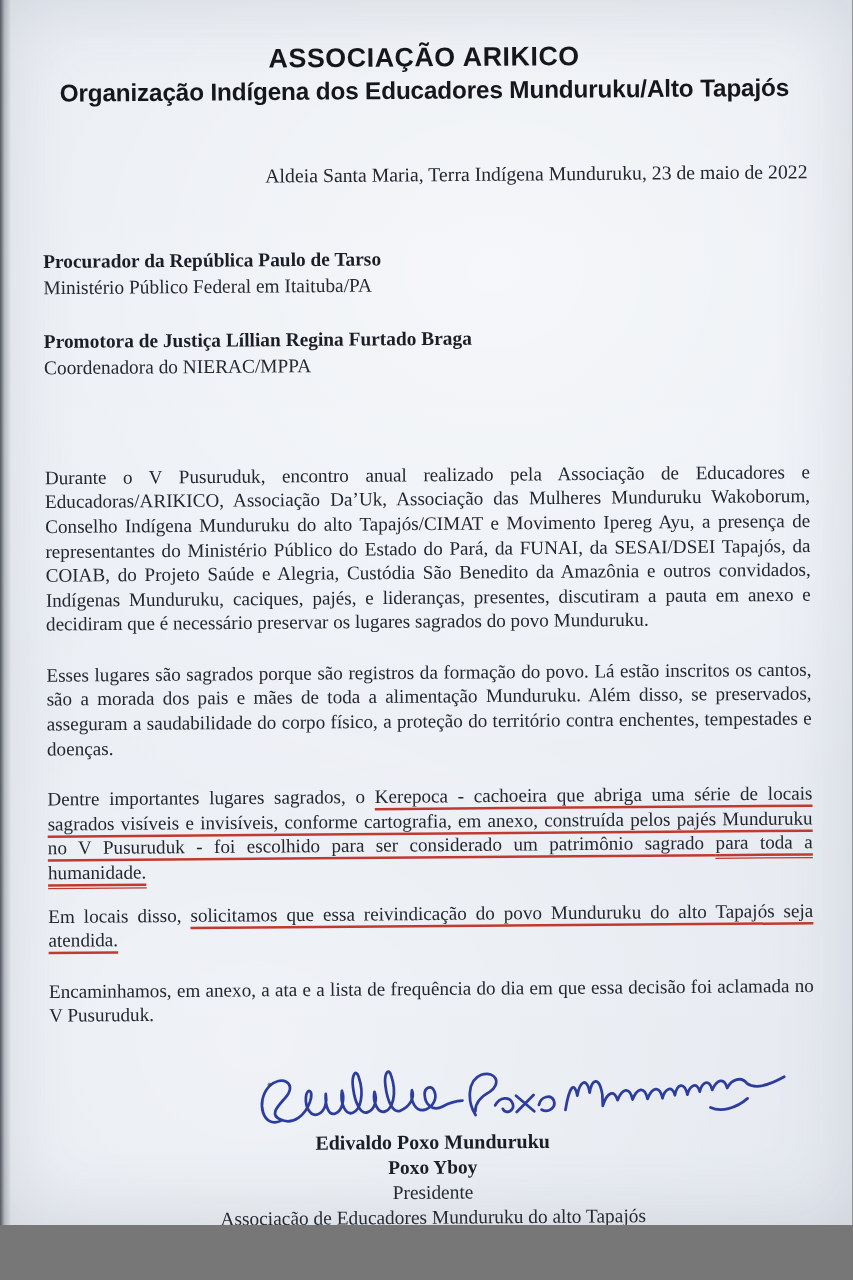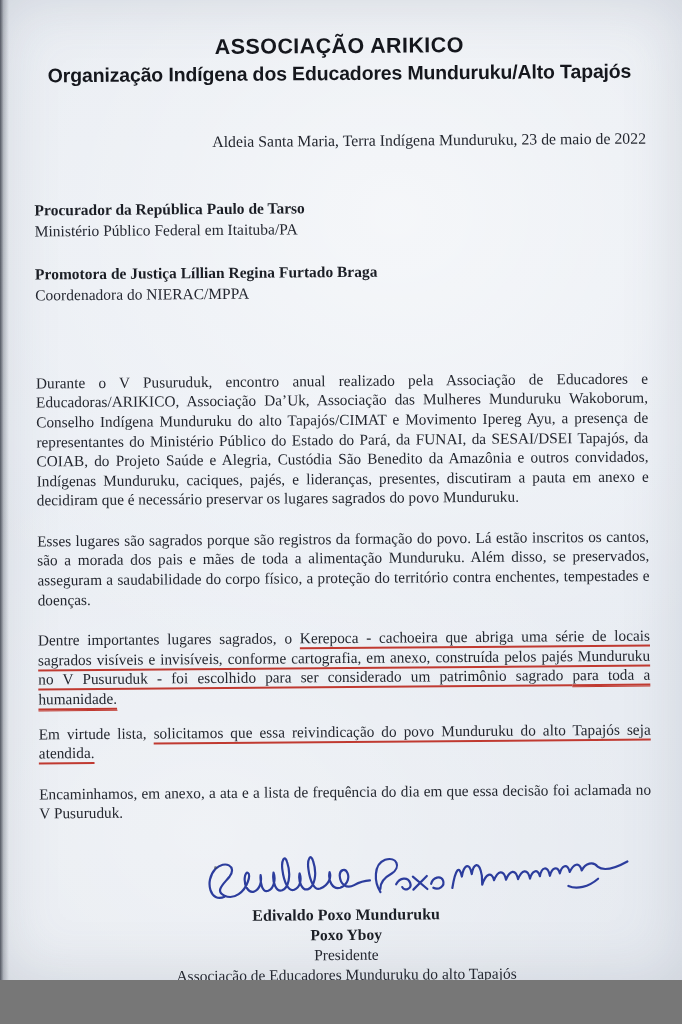--- a/index.html
+++ b/index.html
@@ -98,21 +98,21 @@
       <div class="recipient">
         <div class="r-name">Promotora de Justiça Líllian Regina Furtado Braga</div>
         <div class="r-role">Coordenadora do NIERAC/MPPA</div>
       </div>
     </div>
 
     <div class="letter-body">
       <p>Durante o V Pusuruduk, encontro anual realizado pela Associação de Educadores e Educadoras/ARIKICO, Associação Da’Uk, Associação das Mulheres Munduruku Wakoborum, Conselho Indígena Munduruku do alto Tapajós/CIMAT e Movimento Ipereg Ayu, a presença de representantes do Ministério Público do Estado do Pará, da FUNAI, da SESAI/DSEI Tapajós, da COIAB, do Projeto Saúde e Alegria, Custódia São Benedito da Amazônia e outros convidados, Indígenas Munduruku, caciques, pajés, e lideranças, presentes, discutiram a pauta em anexo e decidiram que é necessário preservar os lugares sagrados do povo Munduruku.</p>
       <p>Esses lugares são sagrados porque são registros da formação do povo. Lá estão inscritos os cantos, são a morada dos pais e mães de toda a alimentação Munduruku. Além disso, se preservados, asseguram a saudabilidade do corpo físico, a proteção do território contra enchentes, tempestades e doenças.</p>
       <p><span>Dentre importantes lugares sagrados, o </span><span class="red-u">Kerepoca - cachoeira que abriga uma série de locais sagrados visíveis e invisíveis, conforme cartografia, em anexo, construída pelos pajés Munduruku no V Pusuruduk - foi escolhido para ser considerado um patrimônio sagrado </span><span class="red-u red-u-dbl">para toda a humanidade.</span></p>
-      <p class="tight"><span>Em virtude lista, </span><span class="red-u">solicitamos que essa reivindicação do povo Munduruku do alto Tapajós seja atendida.</span></p>
+      <p class="tight"><span>Em locais disso, </span><span class="red-u">solicitamos que essa reivindicação do povo Munduruku do alto Tapajós seja atendida.</span></p>
       <p>Encaminhamos, em anexo, a ata e a lista de frequência do dia em que essa decisão foi aclamada no V Pusuruduk.</p>
     </div>
 
     <div class="sig-script" role="img" aria-label="Edivaldo Poxo Munduruku">
       <svg width="436" height="58" viewBox="0 0 436 58" xmlns="http://www.w3.org/2000/svg">
         <g fill="none" stroke="#2c3d9d" stroke-width="2.2" stroke-linecap="round" stroke-linejoin="round">
           <path d="M24,42 C10,48 4,26 16,14 C26,5 38,12 30,22 C24,29 14,36 24,41 C34,46 44,38 48,28 C52,18 46,16 45,24 C44,32 48,40 54,38 C60,36 62,28 61,22 C60,30 62,40 68,38 C74,36 76,26 74,20 C72,30 76,40 82,38 C88,36 92,24 88,10 C86,2 82,8 83,18 C84,30 88,40 94,38 C100,36 102,28 100,22 C98,30 102,40 108,38 C114,36 118,24 114,10 C112,2 108,8 109,18 C110,30 114,40 120,38 C128,35 132,28 130,22 C128,30 132,40 140,38 C146,36 150,30 148,24 C146,18 140,20 140,26 C140,34 146,40 154,36 C158,34 162,32 170,32"></path>
           <path d="M180,44 C174,34 174,16 186,12 C198,9 202,20 192,26 C186,29 180,33 180,41 M196,37 C200,30 208,30 210,36 C212,42 204,45 202,40 M213,30 L227,43 M227,30 L213,43 M231,38 C233,31 241,30 243,35 C245,41 238,45 233,42"></path>
           <path d="M252,43 C256,24 260,20 262,32 C264,22 270,16 272,30 C274,20 280,16 282,32 L282,41 C286,30 292,28 294,37 C298,28 304,26 306,37 C310,28 316,26 318,37 C322,28 328,26 330,37 C332,30 338,26 340,35 C342,26 348,24 350,35 C352,28 358,24 360,33 C362,26 368,22 370,32 C374,24 380,22 382,31 C386,24 394,22 398,28 C404,33 414,31 428,24"></path>
           <path d="M398,40 C388,48 376,50 368,46"></path>

